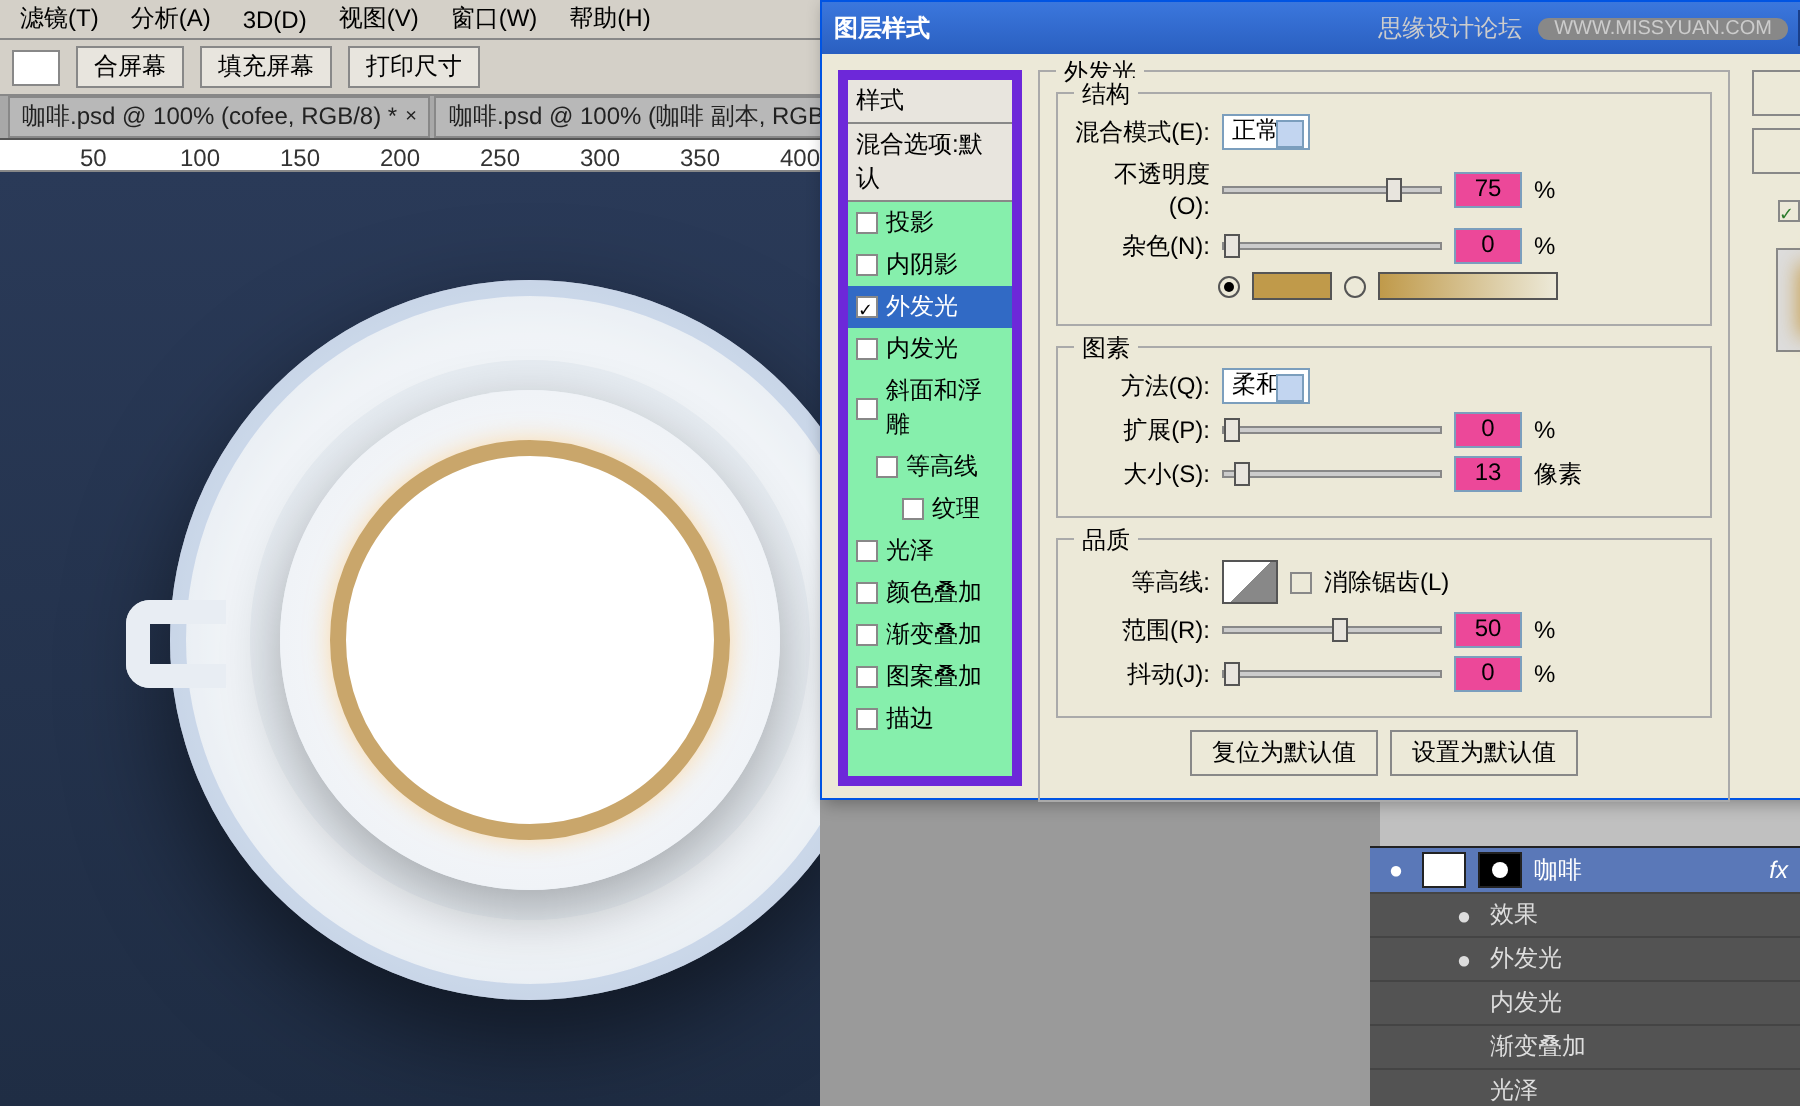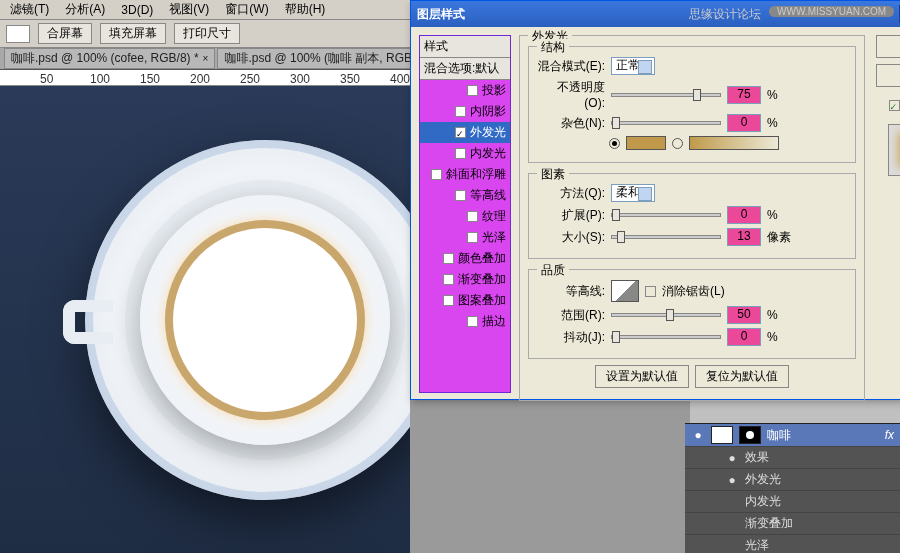--- a/index.html
+++ b/index.html
@@ -21,23 +21,23 @@
 .cup-outer { width: 250px; height: 250px; border-radius: 50%; background: radial-gradient(circle, #fff 0%, #f0f3f7 70%, #d8e0ea 100%); box-shadow: 0 10px 30px rgba(0,0,0,0.3); display: flex; align-items: center; justify-content: center; }
 .cup-rim { width: 200px; height: 200px; border-radius: 50%; border: 8px solid #c9a66b; background: #fff; box-shadow: 0 0 12px rgba(255,200,120,0.6); }
 .handle { position: absolute; left: -22px; top: 160px; width: 50px; height: 44px; border: 12px solid #e8edf3; border-radius: 12px 0 0 12px; border-right: none; }
 
 .dialog { position: absolute; left: 410px; top: 0; width: 560px; height: 400px; background: #ece9d8; border: 1px solid #0054e3; box-shadow: 2px 2px 8px rgba(0,0,0,0.3); }
 .dlg-title { height: 26px; background: linear-gradient(#3b77dd, #2a5fc0); color: #fff; font-weight: bold; display: flex; align-items: center; justify-content: space-between; padding: 0 6px; }
 .dlg-title .wbtns { display: flex; gap: 2px; }
 .wbtn { width: 20px; height: 18px; background: #d6e5ff; border: 1px solid #1a3f8a; font-size: 11px; text-align: center; line-height: 16px; color: #000; }
 .wbtn.red { background: #e85540; color: #fff; }
 .dlg-body { display: flex; height: 374px; padding: 8px; gap: 8px; }
-.style-list { width: 92px; border: 1px solid #6d28d9; background: #d946ef; }
+.style-list { width: 92px; border: 5px solid #6d28d9; background: #86efac; }
 .style-list .hdr { background: #e8e5de; border-bottom: 1px solid #888; padding: 2px 4px; }
-.style-list .it { padding: 2px 4px; display: flex; align-items: center; gap: 4px; justify-content: flex-end; }
+.style-list .it { padding: 2px 4px; display: flex; align-items: center; gap: 4px; }
 .style-list .it.sel { background: #316ac5; color: #fff; }
 .style-list .cb { width: 11px; height: 11px; border: 1px solid #888; background: #fff; display: inline-block; }
 .style-list .cb.chk::after { content: "✓"; font-size: 9px; color: #000; position: relative; top: -2px; }
 .style-list .it.sel .cb.chk::after { color: #000; }
 .groups { flex: 1; display: flex; flex-direction: column; gap: 6px; }
 .groupbox { border: 1px solid #aaa; padding: 6px 8px 8px; position: relative; }
 .groupbox .gtitle { position: absolute; top: -8px; left: 8px; background: #ece9d8; padding: 0 4px; }
 .row { display: flex; align-items: center; gap: 6px; margin: 4px 0; }
 .row label { width: 68px; text-align: right; }
 .sel2 { border: 1px solid #7b9ebd; background: #fff; padding: 0 14px 0 4px; height: 18px; display: inline-flex; align-items: flex-end; position: relative; }
@@ -51,21 +51,21 @@
 .grad { width: 90px; height: 14px; border: 1px solid #555; background: linear-gradient(90deg, #c09a4a, rgba(192,154,74,0)); }
 .contour { width: 28px; height: 22px; border: 1px solid #555; background: linear-gradient(135deg, #fff 50%, #888 50%); }
 .cbx { width: 11px; height: 11px; border: 1px solid #888; display: inline-block; }
 .cbx.chk::after { content: "✓"; font-size: 9px; color: #2a7a2a; position: relative; top: -2px; }
 .dlgbtn { border: 1px solid #888; background: #ece9d8; padding: 2px 10px; }
 .btncol { width: 88px; display: flex; flex-direction: column; gap: 6px; align-items: center; }
 .btncol .dlgbtn { width: 82px; text-align: center; }
 .preview-sw { width: 58px; height: 52px; background: #ddd; border: 1px solid #888; display: flex; align-items: center; justify-content: center; }
 .preview-sw .inner { width: 28px; height: 28px; background: #3a3a3a; box-shadow: 0 0 10px 4px #c8a050; }
 
-.watermark { position: absolute; right: 6px; top: 6px; color: #ccc; font-size: 11px; display: flex; gap: 8px; align-items: flex-start; }
+.watermark { position: absolute; right: 6px; top: 6px; color: #ccc; font-size: 11px; display: flex; gap: 8px; align-items: center; }
 .wm-pill { background: #888; border-radius: 8px; padding: 0 8px; font-size: 10px; }
 
 .layers-panel { position: absolute; right: 0; bottom: 0; width: 215px; height: 130px; background: #535353; border-top: 1px solid #222; color: #ddd; font-size: 11px; }
 .lp-row { display: flex; align-items: center; gap: 6px; padding: 2px 6px; border-bottom: 1px solid #444; }
 .lp-row.sel { background: #5a78b8; color: #fff; }
 .eye { width: 14px; text-align: center; }
 .lthumb { width: 22px; height: 18px; background: #fff; border: 1px solid #222; }
 .lthumb.mask { background: #000; position: relative; }
 .lthumb.mask::after { content: ""; position: absolute; left: 6px; top: 4px; width: 8px; height: 8px; background: #fff; border-radius: 50%; }
 .fx { margin-left: auto; font-style: italic; }
@@ -267,22 +267,22 @@
           <div class="row">
             <label>抖动(J):</label>
             <div class="slider">
                 <div class="thumb" style="left:0"></div>
               </div>
             <div class="ninput">0</div>
             <span>%</span>
           </div>
         </div>
         <div class="row" style="justify-content:center;margin-top:6px">
+          <button class="dlgbtn">复位为默认值</button>
           <button class="dlgbtn">设置为默认值</button>
-          <button class="dlgbtn">复位为默认值</button>
         </div>
       </div>
     </div>
 
     <div class="btncol">
       <button class="dlgbtn">确定</button>
       <button class="dlgbtn">复位</button>
       <div class="row">
           <span class="cbx chk"></span>
           <span>预览(V)</span>

